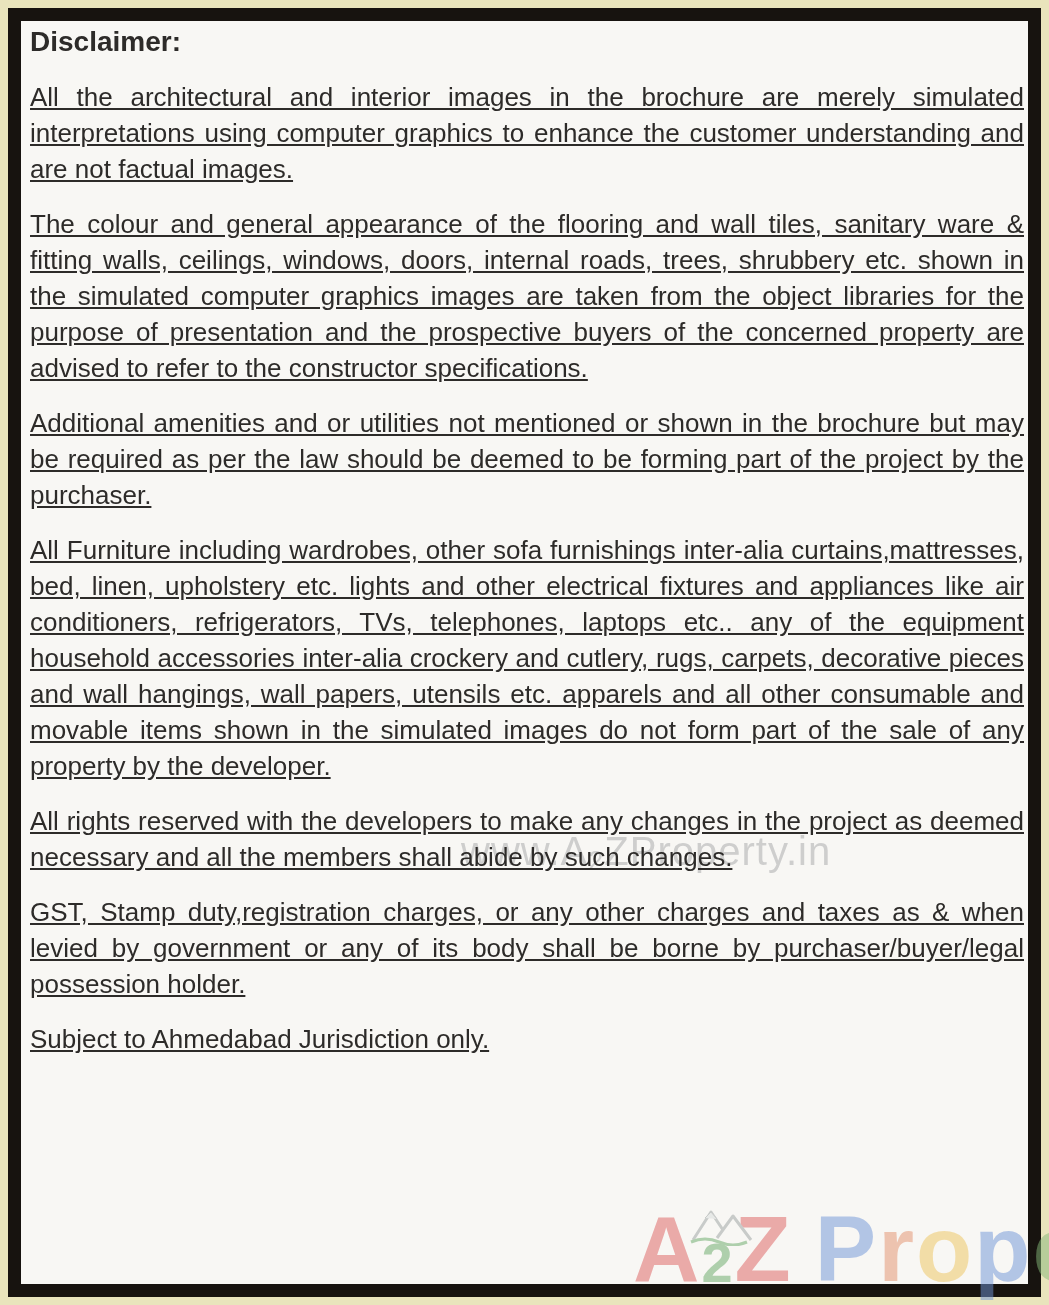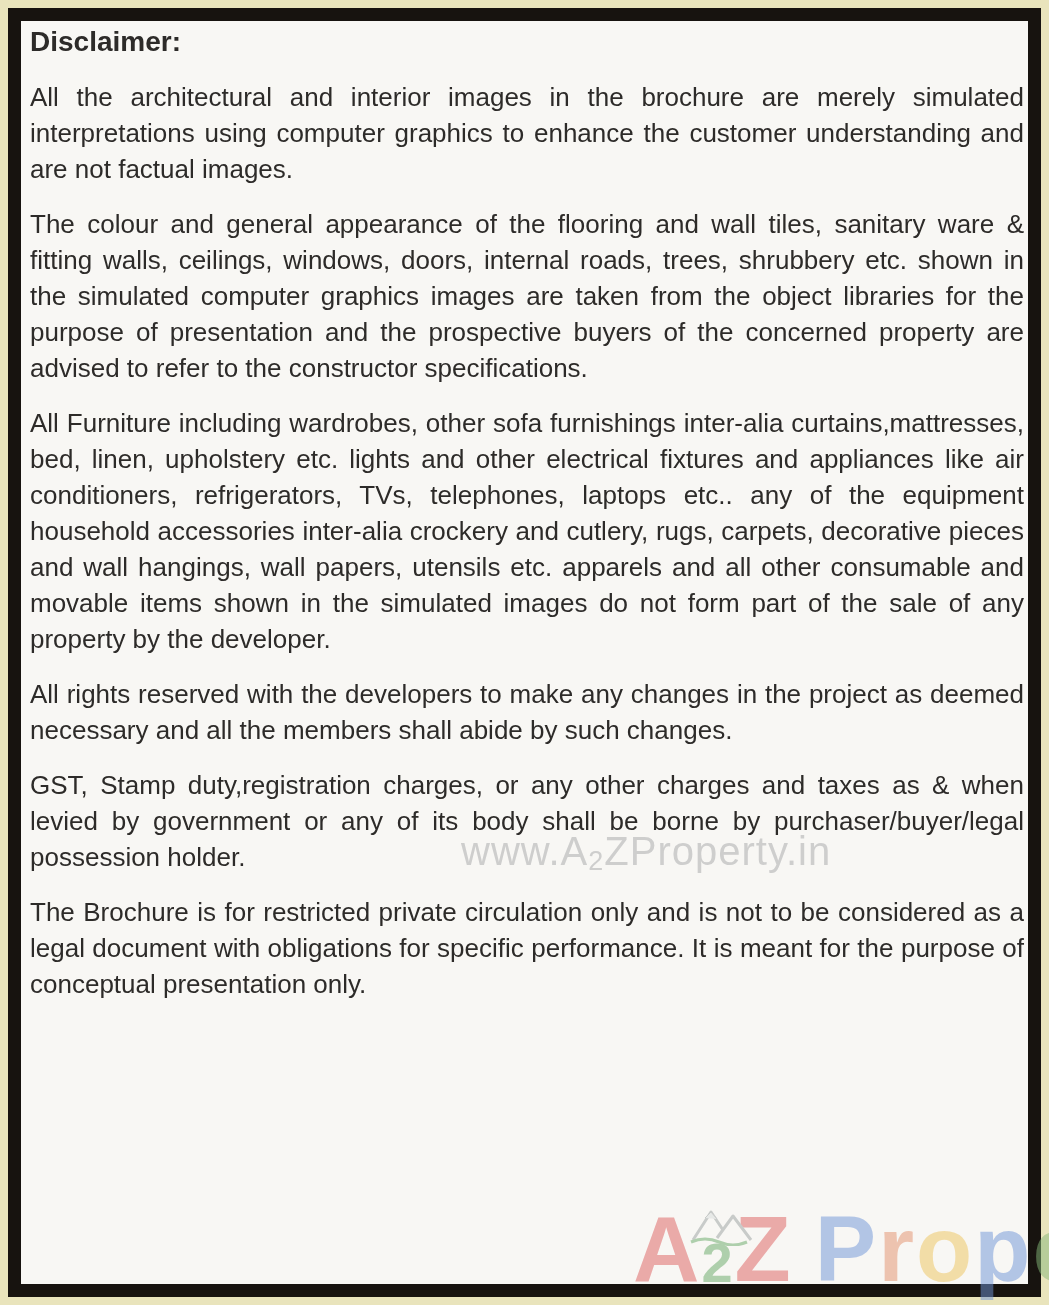--- a/index.html
+++ b/index.html
@@ -51,20 +51,21 @@
   }
   .content h1{
     font-size:28px;
     line-height:36px;
     margin:0 0 19px 0;
     font-weight:bold;
     text-align:left;
   }
   .content p{
     margin:19px 0;
+    text-decoration:underline;
   }
   .logo{
     position:absolute;
     left:633px;top:1210px;
     display:flex;
     align-items:flex-end;
     letter-spacing:2px;
     font-weight:bold;
     opacity:.5;
     z-index:10;
@@ -93,24 +94,25 @@
 <body>
 
 <div class="screen">
   <div class="frame">
     <div class="watermark"><span>www.A</span><span class="wm-sub">2</span><span>ZProperty.in</span></div>
     <div class="content">
       <h1>Disclaimer:</h1>
       <div id="paragraphs">
           <p>All the architectural and interior images in the brochure are merely simulated interpretations using computer graphics to enhance the customer understanding and are not factual images.</p>
           <p>The colour and general appearance of the flooring and wall tiles, sanitary ware &amp; fitting walls, ceilings, windows, doors, internal roads, trees, shrubbery etc. shown in the simulated computer graphics images are taken from the object libraries for the purpose of presentation and the prospective buyers of the concerned property are advised to refer to the constructor specifications.</p>
+          <p>Additional amenities and or utilities not mentioned or shown in the brochure but may be required as per the law should be deemed to be forming part of the project by the purchaser.</p>
           <p>All Furniture including wardrobes, other sofa furnishings inter-alia curtains,mattresses, bed, linen, upholstery etc. lights and other electrical fixtures and appliances like air conditioners, refrigerators, TVs, telephones, laptops etc.. any of the equipment household accessories inter-alia crockery and cutlery, rugs, carpets, decorative pieces and wall hangings, wall papers, utensils etc. apparels and all other consumable and movable items shown in the simulated images do not form part of the sale of any property by the developer.</p>
           <p>All rights reserved with the developers to make any changes in the project as deemed necessary and all the members shall abide by such changes.</p>
           <p>GST, Stamp duty,registration charges, or any other charges and taxes as &amp; when levied by government or any of its body shall be borne by purchaser/buyer/legal possession holder.</p>
-          <p>The Brochure is for restricted private circulation only and is not to be considered as a legal document with obligations for specific performance. It is meant for the purpose of conceptual presentation only.</p>
+          <p>Subject to Ahmedabad Jurisdiction only.</p>
         </div>
     </div>
   </div>
 
   <div class="logo" id="logo">
     <svg class="mountain" viewBox="0 0 78 44" xmlns="http://www.w3.org/2000/svg">
       <path d="M8 38 L26 10 L38 28" fill="none" stroke="#9aa0a0" stroke-width="3" stroke-linejoin="round"></path>
       <path d="M20 16 L26 10 L32 17" fill="#d8dcdc" stroke="#9aa0a0" stroke-width="1"></path>
       <path d="M32 36 L48 14 L66 38" fill="none" stroke="#9aa0a0" stroke-width="3" stroke-linejoin="round"></path>
       <path d="M6 40 Q 20 34 34 40 T 62 40" fill="none" stroke="#67a867" stroke-width="3"></path>

